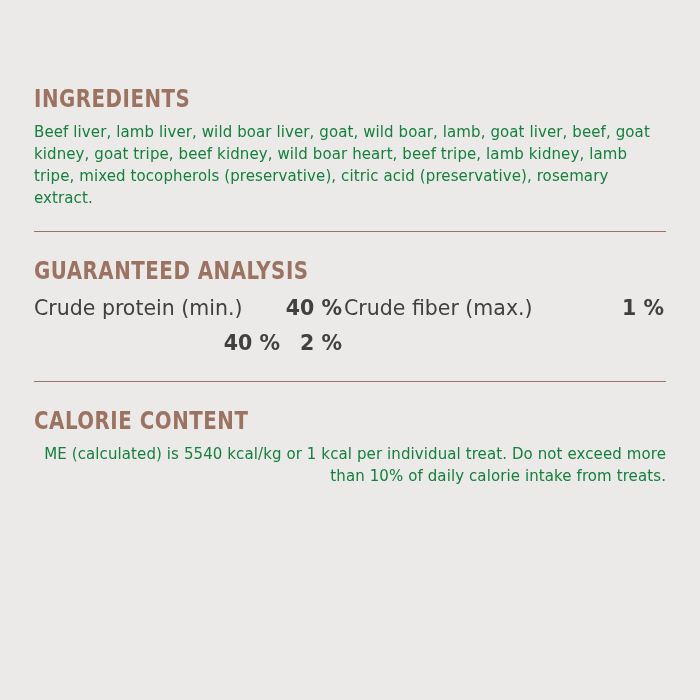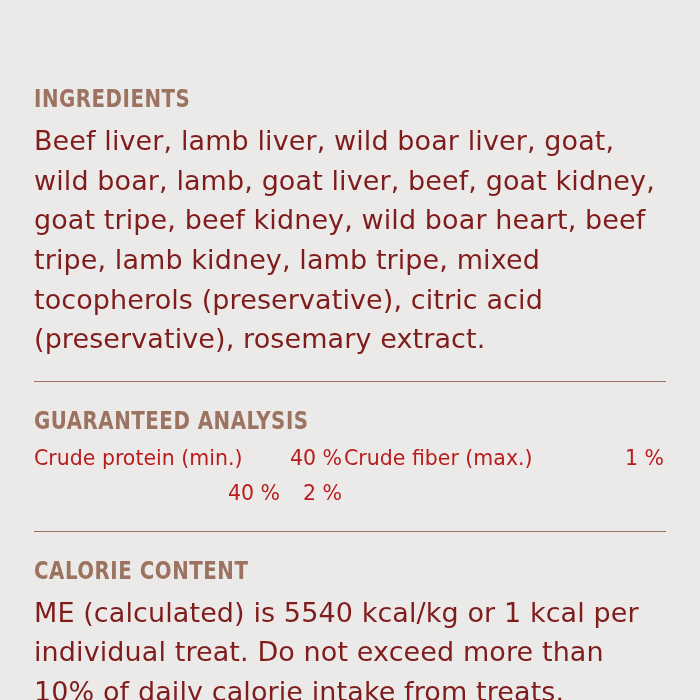--- a/index.html
+++ b/index.html
@@ -28,47 +28,47 @@
     font-weight: bold;
     font-size: 25px;
     letter-spacing: 0.6px;
     color: #9c7261;
     margin: 0 0 8px 0;
     text-transform: uppercase;
     transform: scaleX(0.88);
     transform-origin: left center;
   }
   .body-text {
-    font-size: 27px;
+    font-size: 15px;
     line-height: 1.47;
-    color: #7f1d1d;
+    color: #15803d;
     margin: 0;
     letter-spacing: 0.1px;
   }
   .rule {
     border: 0;
     border-top: 1.6px solid #9c7261;
     margin: 22px 0 22px 0;
     width: 100%;
   }
   
   .ga-grid {
     display: grid;
     grid-template-columns: 248px 62px 188px 1fr;
     row-gap: 4px;
     align-items: baseline;
     font-size: 20.5px;
-    color: #b91c1c;
+    color: #404040;
     line-height: 1.5;
   }
   .ga-label { white-space: nowrap; }
-  .ga-value { text-align: left; white-space: nowrap; }
+  .ga-value { text-align: left; white-space: nowrap; font-weight: bold; }
   .ga-value.right { text-align: right; padding-right: 2px; }
 
-  .calorie-block .body-text { max-width: 640px; }
+  .calorie-block .body-text { max-width: 640px; text-align: right; }
 
   .ga-section { padding-top: 2px; margin-top: 20px; }
   .calorie-section { padding-top: 2px; }
 </style>
 </head>
 <body>
 
 <div class="panel">
 
   <div class="section ingredients-section">

